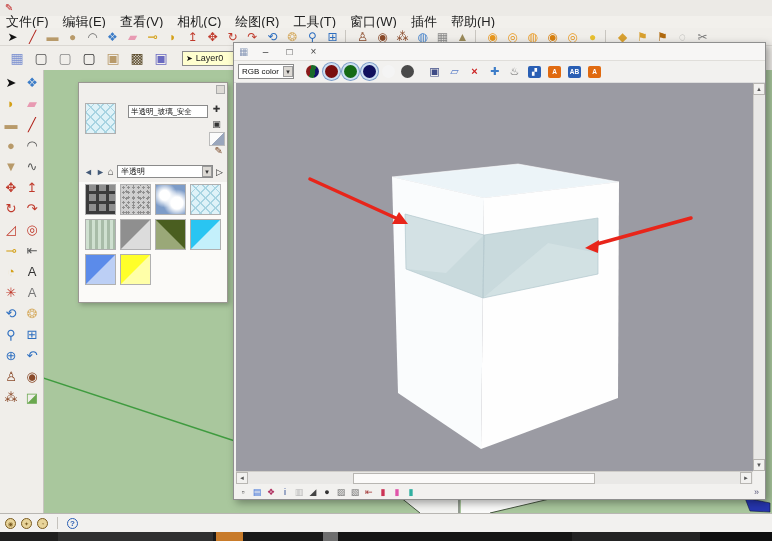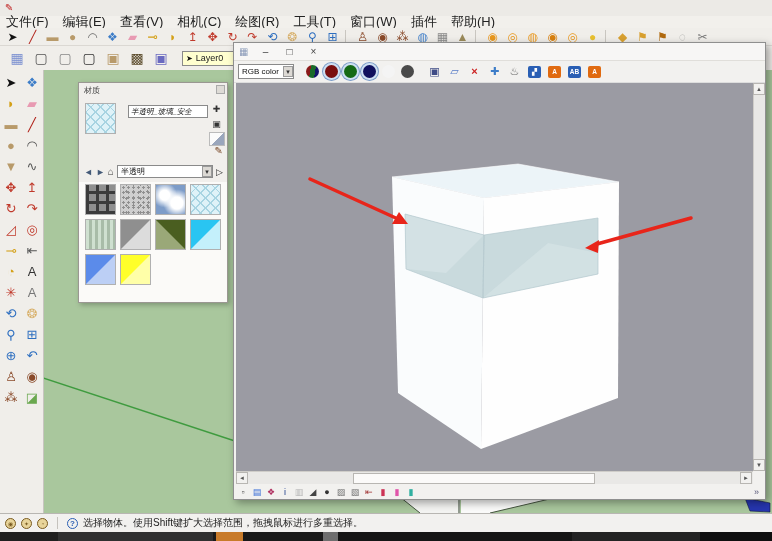--- a/index.html
+++ b/index.html
@@ -29,21 +29,21 @@
 
   
   .viewport{position:absolute;left:44px;top:70px;width:728px;height:443px;background:var(--viewport_green);}
   .viewport svg{display:block;}
 
   
   .mat-panel{position:absolute;left:78px;top:82px;width:150px;height:221px;background:#f1efec;border:1px solid #9a9792;box-shadow:2px 2px 5px rgba(0,0,0,.25);}
   .mp-title{position:absolute;left:0;top:0;right:0;height:13px;font-size:8px;color:#444;padding:2px 0 0 5px;}
   .mp-close{position:absolute;right:2px;top:2px;width:9px;height:9px;background:#dedbd6;border:1px solid #aaa;}
   .mp-preview{position:absolute;left:6px;top:20px;width:39px;height:39px;border:1px solid #8a8a8a;}
-  .mp-name{position:absolute;left:49px;top:22px;width:80px;height:13px;background:#fff;border:1px solid #8a8a8a;font-size:7.5px;line-height:11px;padding-left:2px;color:#111;white-space:nowrap;overflow:hidden;font-style:italic;}
+  .mp-name{position:absolute;left:49px;top:22px;width:80px;height:13px;background:#fff;border:1px solid #8a8a8a;font-size:7.5px;line-height:11px;padding-left:2px;color:#111;white-space:nowrap;overflow:hidden;}
   .mp-sidebtn{position:absolute;width:13px;height:12px;font-size:9px;line-height:12px;text-align:center;color:#222;}
   .mp-sample{position:absolute;left:130px;top:49px;width:16px;height:14px;background:linear-gradient(135deg,#fbfbfb 52%,#9aa6bc 52%);border:1px solid #bbb;}
   .mp-tabs{position:absolute;left:4px;top:64px;right:20px;height:14px;display:flex;gap:2px;border-bottom:1px solid #b5b2ad;}
   .mp-tab{font-size:8px;padding:2px 6px 0 6px;color:#222;border:1px solid #b5b2ad;border-bottom:none;background:#e4e1dc;}
   .mp-tab[data-active="1"]{background:#f7f5f2;}
   .mp-eyedrop{position:absolute;right:4px;top:62px;font-size:10px;color:#7a4a2a;}
   .mp-nav{position:absolute;left:5px;top:81px;right:4px;height:15px;display:flex;align-items:center;gap:3px;}
   .mp-nav .nbtn{font-size:9px;color:#445a78;}
   .mp-home{font-size:10px;color:#333;}
   .mp-dd{flex:1;height:13px;background:#fff;border:1px solid #8a8a8a;display:flex;align-items:center;font-size:8px;padding-left:3px;color:#111;}
@@ -215,21 +215,20 @@
       <polygon points="356,427 414,427 414,443 376,443" fill="#f4f4f2"></polygon>
       <line x1="356" y1="427" x2="376" y2="443" stroke="#44543f" stroke-width="1"></line>
       <polygon points="417,427 514,427 446,443 417,443" fill="#fbfbfa"></polygon>
       <line x1="514" y1="427" x2="446" y2="443" stroke="#44543f" stroke-width="1"></line>
       <line x1="415" y1="427" x2="415" y2="443" stroke="#8a8a8a" stroke-width="1.4"></line>
       <polygon points="701,428 726,433 726,442 706,441" fill="#2636b0" stroke="#101840" stroke-width="0.6"></polygon>
     </svg>
   </div>
 
   <div class="mat-panel">
-    <div class="mp-title">材质</div>
     <div class="mp-close"></div>
     <div class="mp-preview swatch k-crosshatch" style="--c1:#dff2f8;--c2:#a8d4e2;"></div>
     <div class="mp-name">半透明_玻璃_安全</div>
     <div style="position:absolute;left:131px;top:0;">
 
     <span class="mp-sidebtn" style="color: rgb(51, 51, 51); top: 20px;">✚</span>
         <span class="mp-sidebtn" style="color: rgb(51, 51, 51); top: 35px;">▣</span>
       </div>
     <div class="mp-sample"></div>
     <span class="mp-eyedrop">✎</span>
@@ -353,18 +352,17 @@
 
   <div class="statusbar">
     <span style="display:flex;gap:5px;">
 
     <span class="st-circle">◉</span>
         <span class="st-circle">✦</span>
         <span class="st-circle">◔</span>
       </span>
     <span class="st-sep"></span>
     <span class="st-help">?</span>
-    <span class="st-hint">选择物体。使用Shift键扩大选择范围，拖拽鼠标进行多重选择。</span>
   </div>
 
   <div class="taskbar"></div>
 
 </div>
 
 </body></html>

